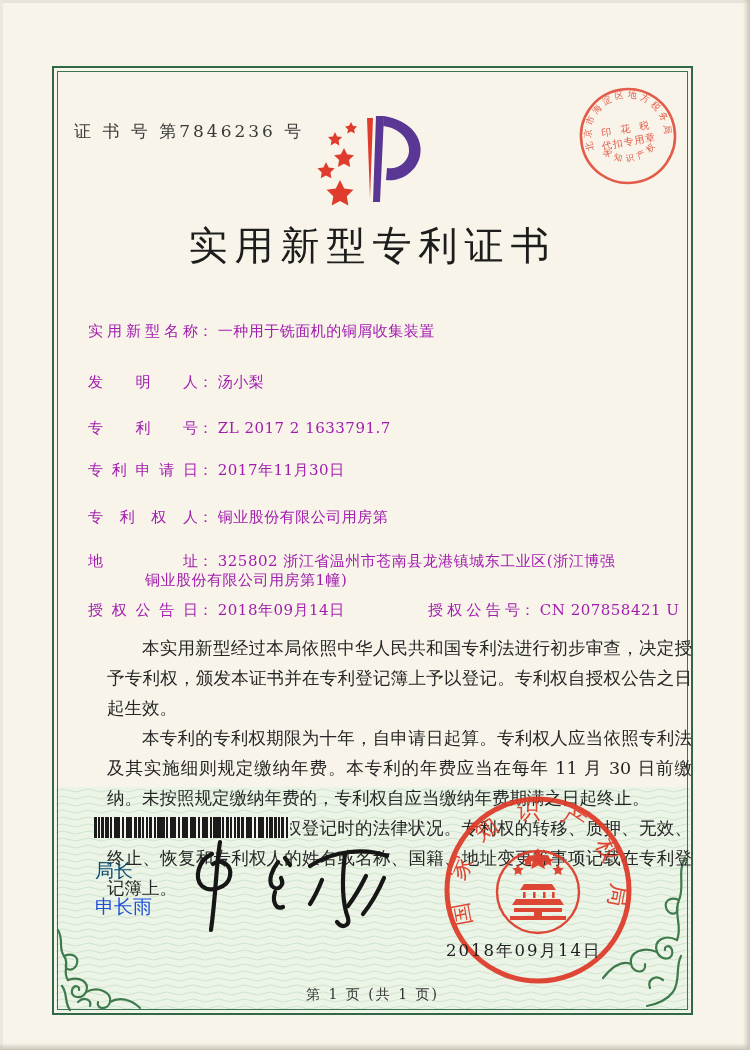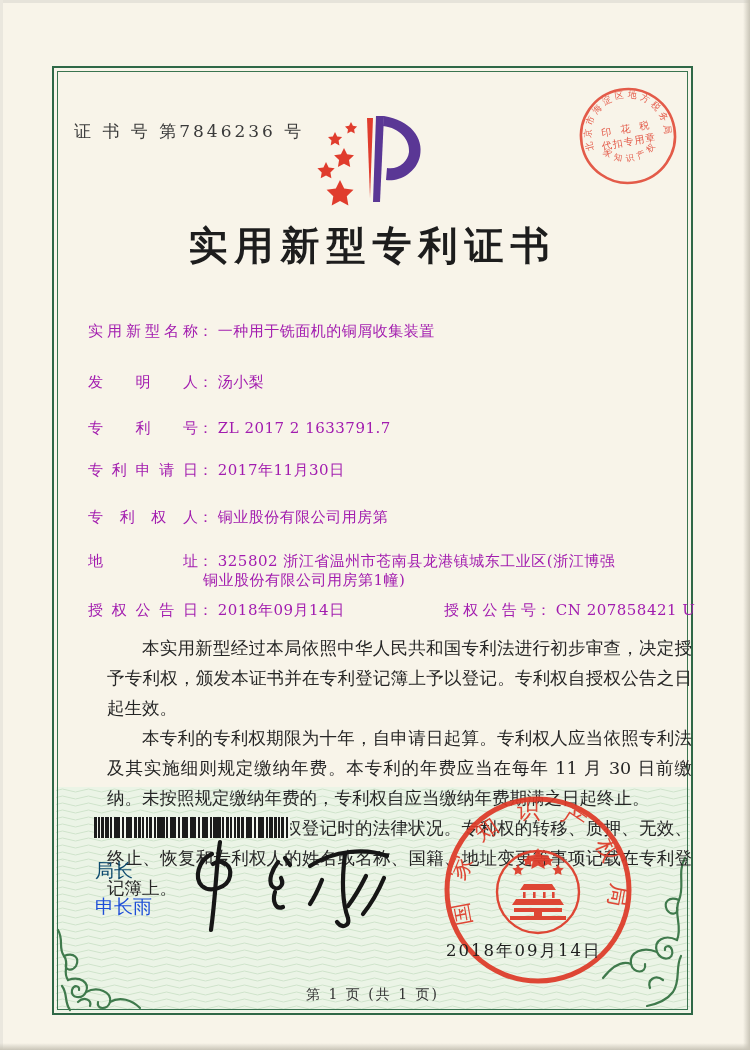--- a/index.html
+++ b/index.html
@@ -27,36 +27,36 @@
     position:absolute; left:3px; top:3px; right:3px; bottom:3px;
     border:1px solid #3a7450;
   }
 
   .cert-no { left:74px; top:120px; font-size:17px; letter-spacing:3px; color:#3a3a3a; }
 
   .logo { left:310px; top:110px; }
 
   .title {
     left:52px; top:219px; width:641px;
-    text-align:center; font-size:39px; font-weight:bold;
+    text-align:center; font-size:39px; font-weight:normal;
     letter-spacing:7px; color:#1d1d1d;
   }
 
   .tax-stamp { left:576px; top:84px; transform:rotate(-10deg); opacity:.88; }
 
   .field-row { left:88px; width:604px; font-size:15px; color:#a21caf; }
   .lbl {
     display:inline-block; width:110px; vertical-align:top;
     text-align:justify; text-align-last:justify;
   }
   .colon { display:inline-block; vertical-align:top; }
   .val { display:inline-block; vertical-align:top; letter-spacing:.5px; }
-  .val2 { display:block; margin-left:115px; letter-spacing:.5px; }
+  .val2 { display:block; margin-left:57px; letter-spacing:.5px; }
   .pair-right { position:absolute; left:340px; top:0; white-space:nowrap; }
-  .pair-right .lbl { width:92px;margin-left:16px; }
+  .pair-right .lbl { width:92px; }
 
   .paragraphs {
     left:88px; top:633px; width:604px;
     font-size:17.5px; line-height:30px; text-align:justify;
     color:#262626;
   }
   .paragraphs p { text-indent:2em;margin-left:19px; }
 
   .green-zone { left:56px; top:787px; width:634px; height:225px; }
 

